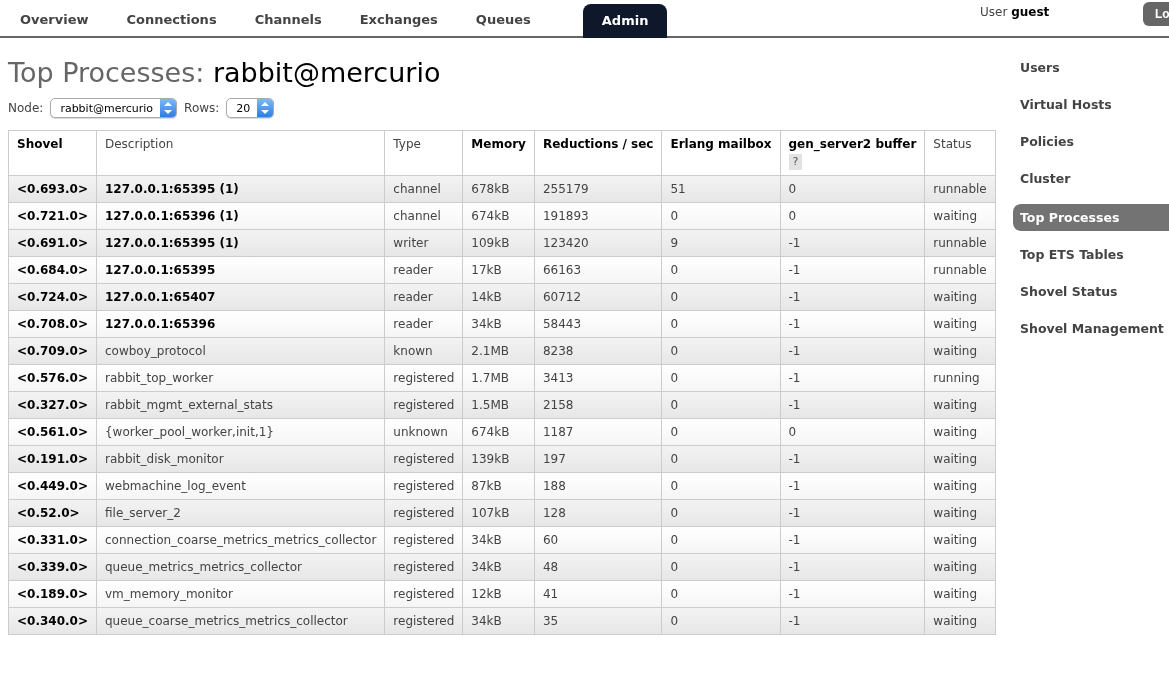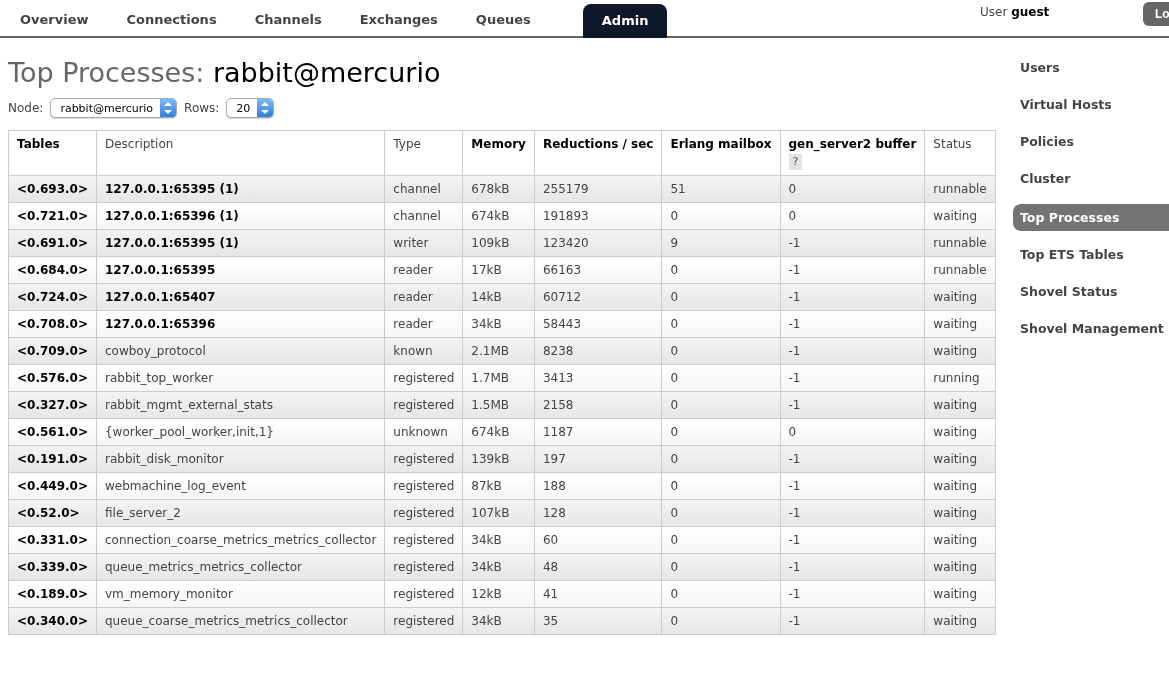--- a/index.html
+++ b/index.html
@@ -104,21 +104,21 @@
       <col style="width: 287px;">
       <col style="width: 70px;">
       <col style="width: 68px;">
       <col style="width: 122px;">
       <col style="width: 113px;">
       <col style="width: 137px;">
       <col style="width: 70px;">
     </colgroup>
   <thead>
       <tr id="header-row">
-        <th class="sort">Tables</th>
+        <th class="sort">Shovel</th>
         <th>Description</th>
         <th>Type</th>
         <th class="sort">Memory</th>
         <th class="sort">Reductions / sec</th>
         <th class="sort">Erlang mailbox</th>
         <th class="sort">gen_server2 buffer<br><span class="help">?</span></th>
         <th>Status</th>
       </tr>
     </thead>
   <tbody id="table-body">

